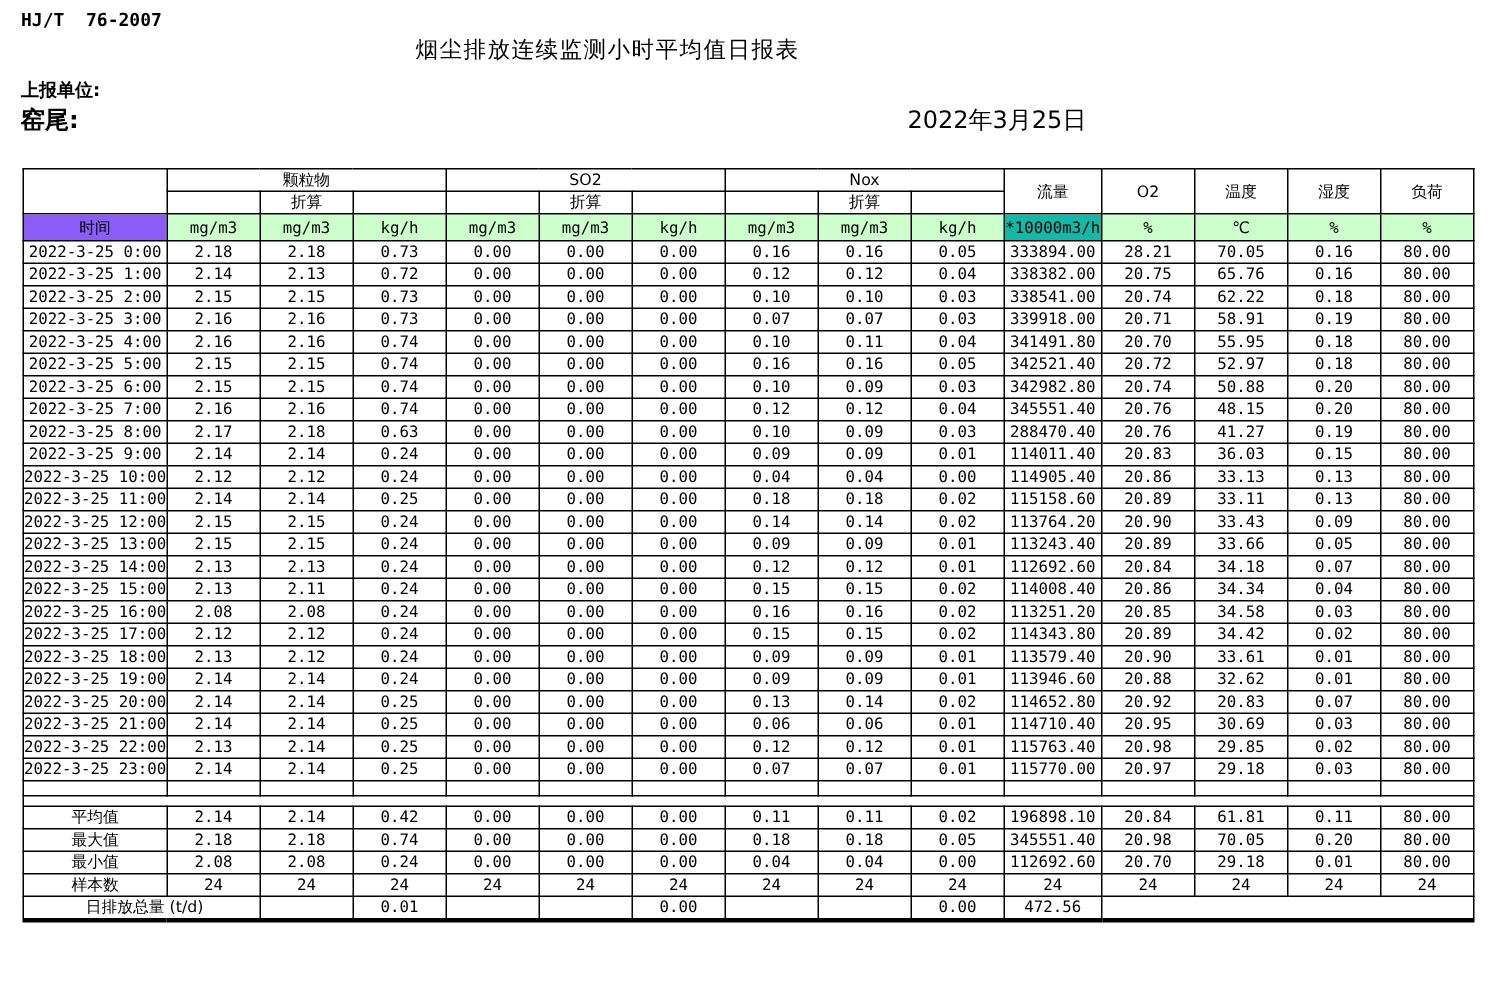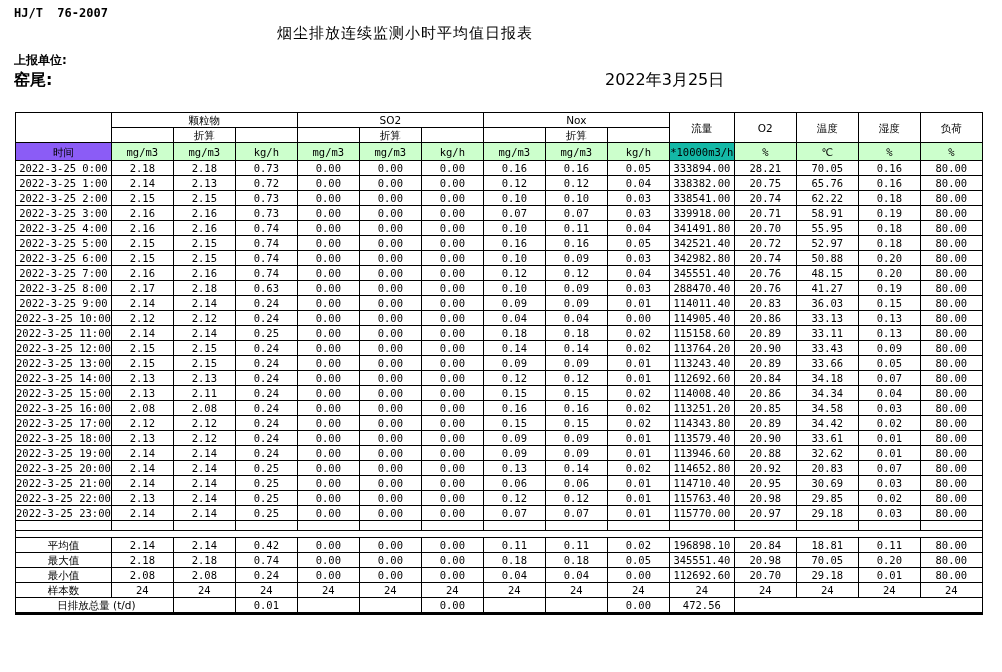--- a/index.html
+++ b/index.html
@@ -554,21 +554,21 @@
           <td>2.14</td>
           <td>0.42</td>
           <td>0.00</td>
           <td>0.00</td>
           <td>0.00</td>
           <td>0.11</td>
           <td>0.11</td>
           <td>0.02</td>
           <td>196898.10</td>
           <td>20.84</td>
-          <td>18.81</td>
+          <td>61.81</td>
           <td>0.11</td>
           <td>80.00</td>
         </tr>
         <tr class="sum">
           <td class="cn">最大值</td>
           <td>2.18</td>
           <td>2.18</td>
           <td>0.74</td>
           <td>0.00</td>
           <td>0.00</td>

